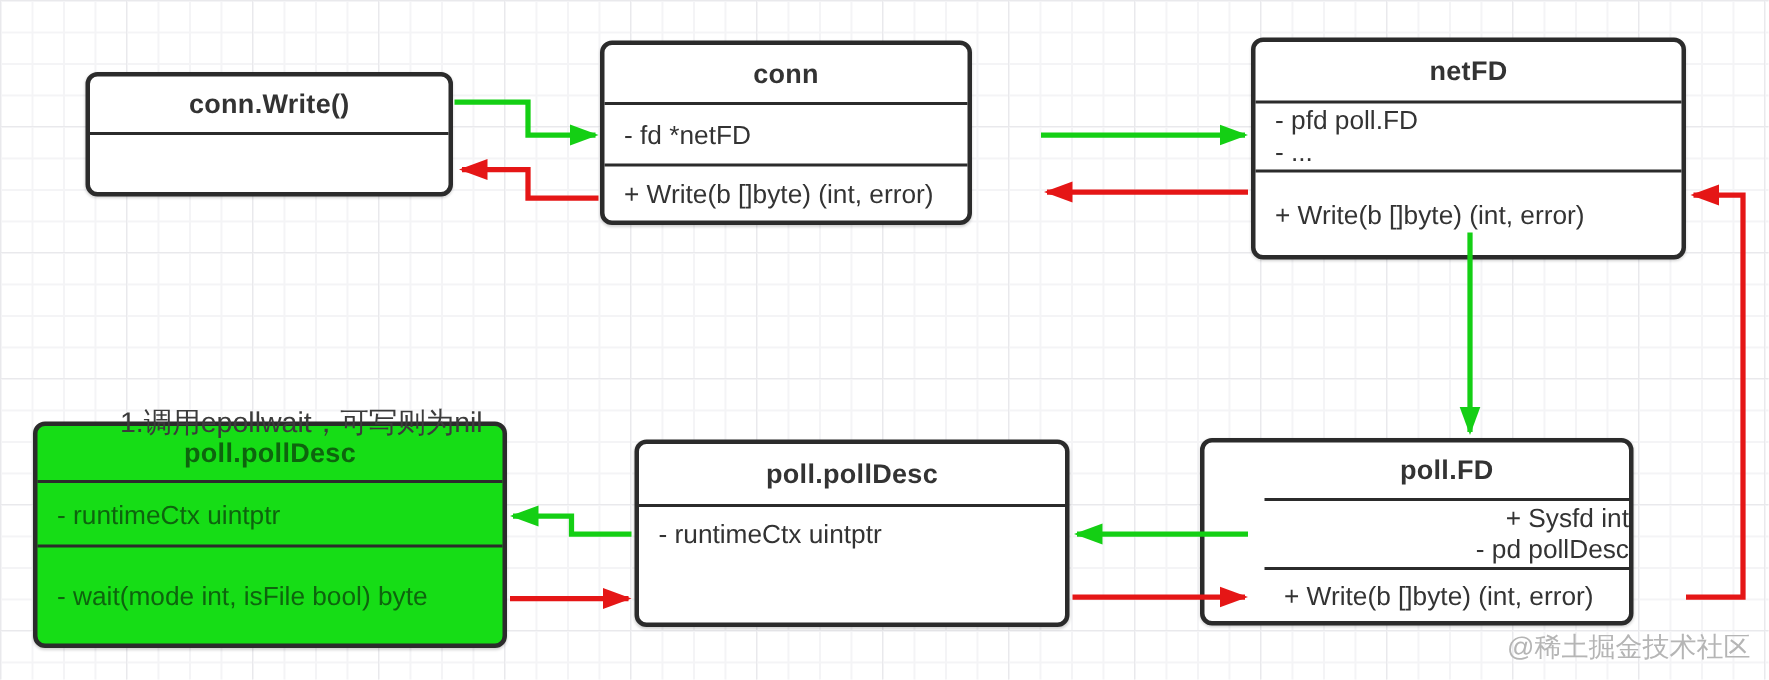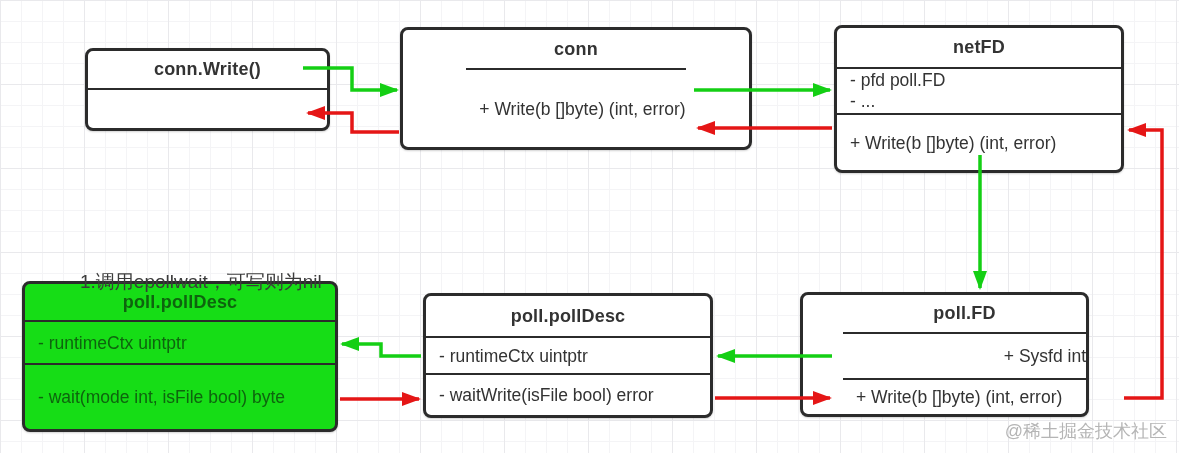--- a/index.html
+++ b/index.html
@@ -80,27 +80,30 @@
     color: #b5b5b5;
     white-space: nowrap;
     z-index: 6;
   }
 </style>
 </head>
 <body>
 
 <div class="canvas">
 
-  <div class="uml-box" style="left:57px; top:48px; width:245px; height:83px;margin-left:28px;">
+  <div class="uml-box" style="left:57px; top:48px; width:245px; height:83px;">
     <div class="uml-title" style="height:37px;">conn.Write()</div>
     <div class="uml-sec grow"></div>
   </div>
 
-  <div class="uml-box" style="left:400px; top:27px; width:352px; height:123px;align-items:center;">
+  <div class="uml-box" style="left:400px; top:27px; width:248px; height:123px;">
     <div class="uml-title" style="height:38px;">conn</div>
+    <div class="uml-sec" style="height:41px;">
+      <span>- fd *netFD</span>
+    </div>
     <div class="uml-sec grow">
       <span>+ Write(b []byte) (int, error)</span>
     </div>
   </div>
 
   <div class="uml-box" style="left:834px; top:25px; width:290px; height:148px;">
     <div class="uml-title" style="height:39px;">netFD</div>
     <div class="uml-sec" style="height:46px; line-height:21px;">
       <span>- pfd poll.FD</span>
       <span>- ...</span>
@@ -118,29 +121,27 @@
     <div class="uml-sec grow">
       <span>- wait(mode int, isFile bool) byte</span>
     </div>
   </div>
 
   <div class="uml-box" style="left:423px; top:293px; width:290px; height:125px;">
     <div class="uml-title" style="height:40px;">poll.pollDesc</div>
     <div class="uml-sec" style="height:37px;">
       <span>- runtimeCtx uintptr</span>
     </div>
-    <div class="uml-sec grow">
-      <span>- waitWrite(isFile bool) error</span>
-    </div>
   </div>
 
   <div class="uml-box" style="left:800px; top:292px; width:289px; height:125px;padding-left:40px;">
     <div class="uml-title" style="height:37px;">poll.FD</div>
     <div class="uml-sec" style="height:46px; line-height:21px;text-align:right;">
       <span>+ Sysfd int</span>
+      <span>- pd pollDesc</span>
     </div>
     <div class="uml-sec grow">
       <span>+ Write(b []byte) (int, error)</span>
     </div>
   </div>
 
   <div class="annotation">1.调用epollwait，可写则为nil</div>
 
   <div class="watermark">@稀土掘金技术社区</div>
 

